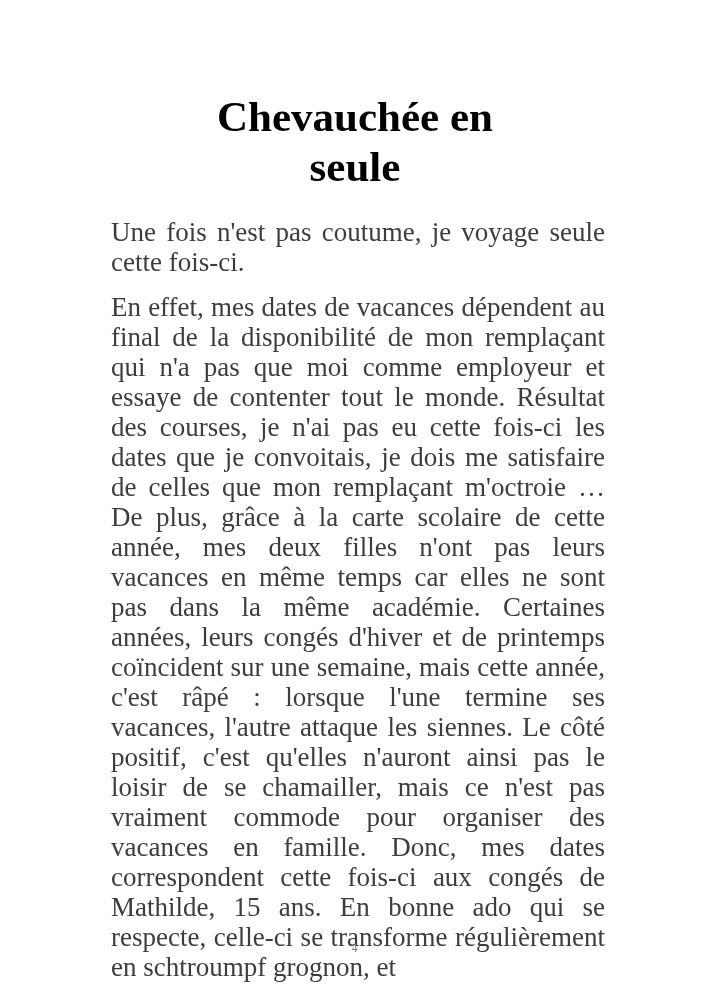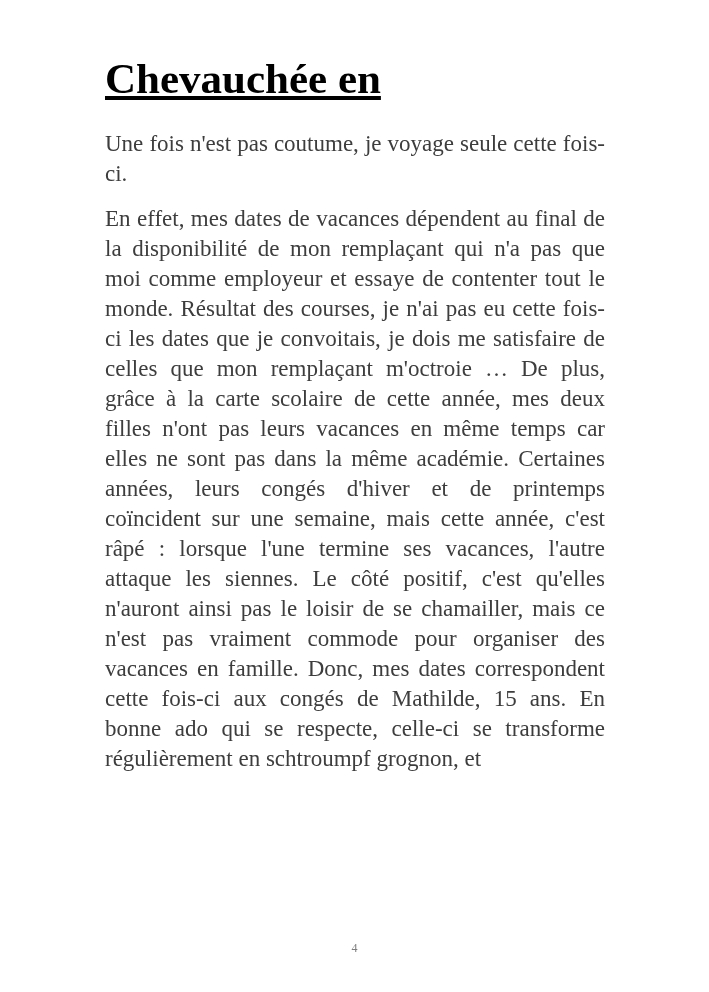--- a/index.html
+++ b/index.html
@@ -22,35 +22,35 @@
     background: var(--background);
     overflow: hidden;
   }
   .content {
     position: absolute;
     left: 105px;
     top: 0;
     width: 500px;
   }
   h1.title {
-    margin-top: 54px;
+    margin-top: 92px;
     font-size: 43px;
     line-height: 50px;
     font-weight: bold;
     color: var(--title_text);
-    text-align: left;
-    text-decoration: underline;
+    text-align: center;
   }
   h1.title .title-line { display: block; }
   p.body-paragraph {
-    font-size: 23px;
+    font-size: 27px;
     line-height: 30px;
     color: var(--body_text);
     text-align: justify;
     text-justify: inter-word;
+    margin-left: 6px;
   }
   p.first { margin-top: 25px; }
   p.second { margin-top: 15px; }
   .page-footer {
     position: absolute;
     left: 0;
     right: 0;
     top: 938px;
     text-align: center;
     font-size: 12px;
@@ -58,18 +58,19 @@
     color: var(--page_number);
   }
 </style>
 </head>
 <body>
 
 <div class="page">
   <div class="content">
     <h1 class="title">
       <span class="title-line">Chevauchée en</span>
+      <span class="title-line">seule</span>
     </h1>
     <p class="body-paragraph first">Une fois n'est pas coutume, je voyage seule cette fois-ci.</p>
     <p class="body-paragraph second">En effet, mes dates de vacances dépendent au final de la disponibilité de mon remplaçant qui n'a pas que moi comme employeur et essaye de contenter tout le monde. Résultat des courses, je n'ai pas eu cette fois-ci les dates que je convoitais, je dois me satisfaire de celles que mon remplaçant m'octroie … De plus, grâce à la carte scolaire de cette année, mes deux filles n'ont pas leurs vacances en même temps car elles ne sont pas dans la même académie. Certaines années, leurs congés d'hiver et de printemps coïncident sur une semaine, mais cette année, c'est râpé : lorsque l'une termine ses vacances, l'autre attaque les siennes. Le côté positif, c'est qu'elles n'auront ainsi pas le loisir de se chamailler, mais ce n'est pas vraiment commode pour organiser des vacances en famille. Donc, mes dates correspondent cette fois-ci aux congés de Mathilde, 15 ans. En bonne ado qui se respecte, celle-ci se transforme régulièrement en schtroumpf grognon, et</p>
   </div>
   <div class="page-footer">4</div>
 </div>
 
 </body></html>

